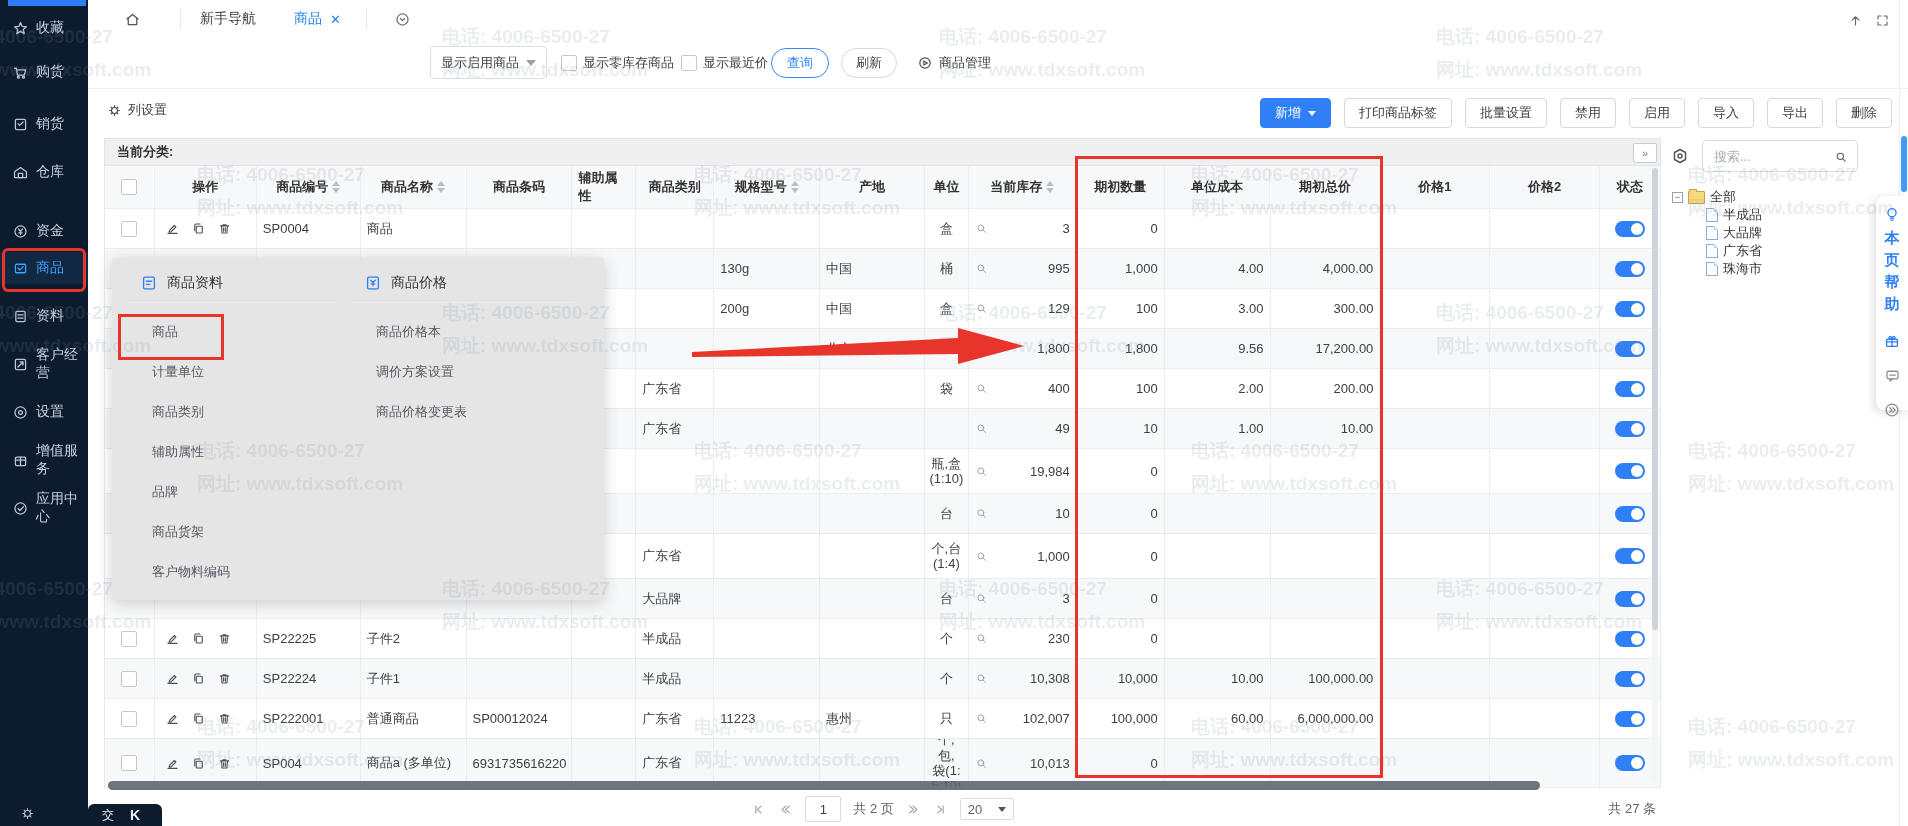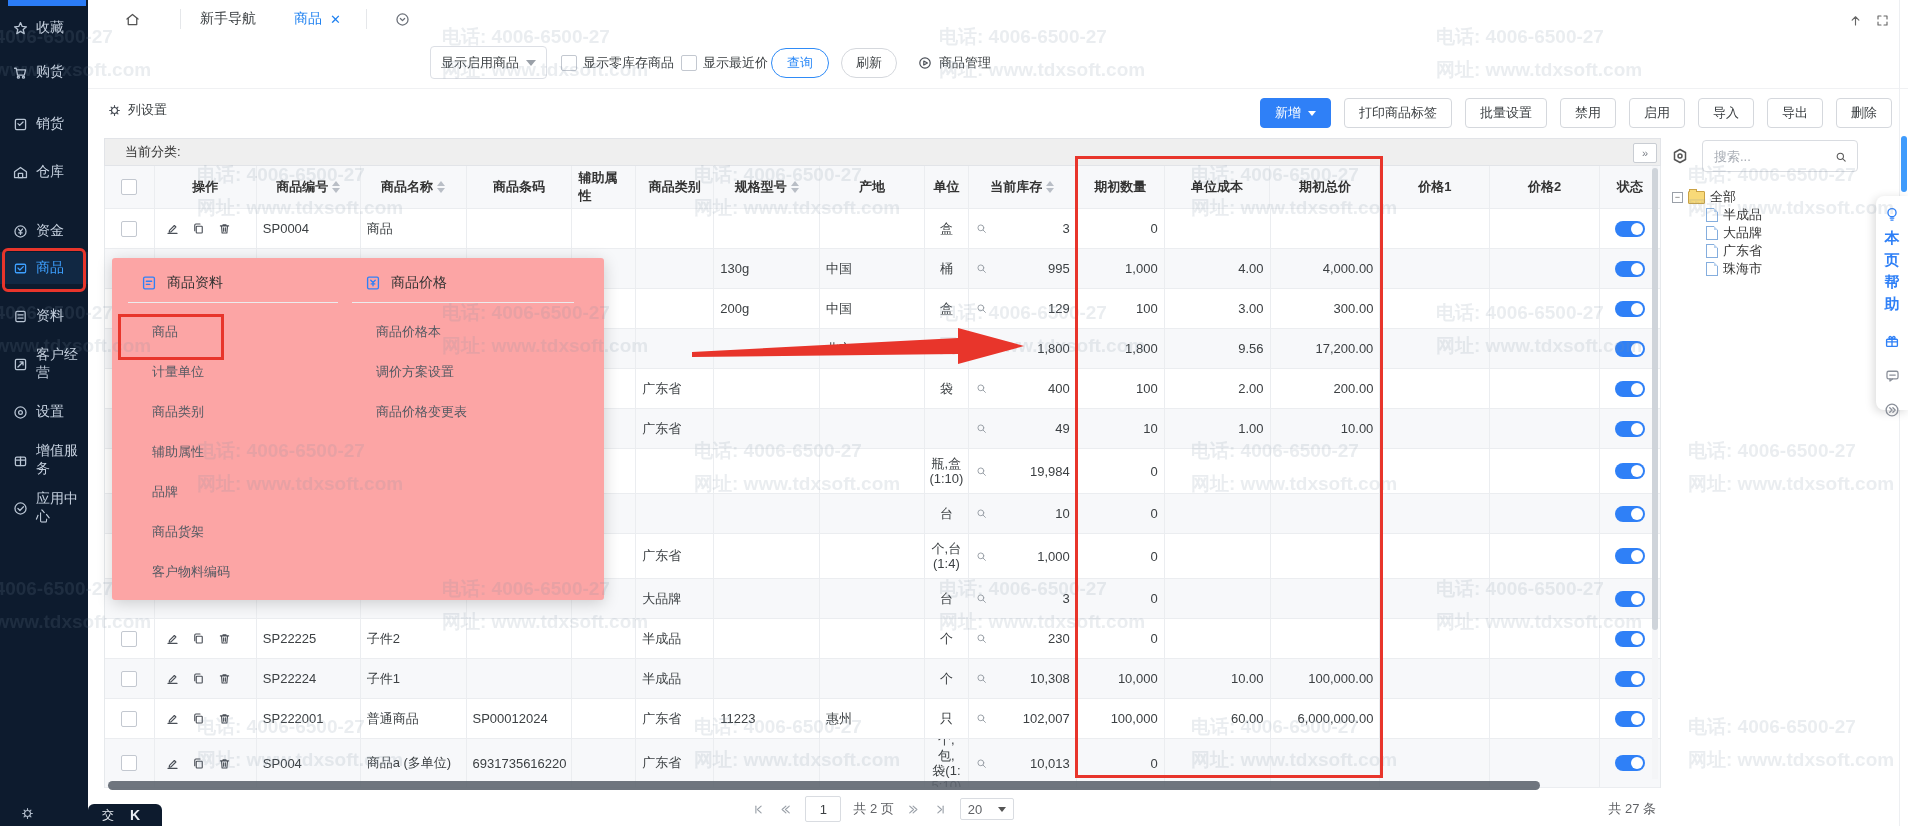--- a/index.html
+++ b/index.html
@@ -46,21 +46,21 @@
   #colset{position:absolute;left:19px;top:12px;display:flex;align-items:center;gap:6px;font-size:13px;color:#3c4043;cursor:pointer}
   #action-buttons{position:absolute;right:16px;top:9px;display:flex;gap:13px}
   .abtn{height:30px;padding:0 14px;border:1px solid #d5d8dd;border-radius:4px;background:#fff;font-size:13px;
         color:#3c4043;display:flex;align-items:center;gap:7px;cursor:pointer;box-sizing:border-box}
   .abtn.primary{background:#2f80f7;border-color:#2f80f7;color:#fff}
   .abtn.primary .carett{border-top-color:#fff;border-left-width:4px;border-right-width:4px;border-top-width:5px}
 
   
   #category-bar{position:absolute;left:104px;top:138px;width:1557px;height:28px;background:#efefef;
                 border:1px solid #e2e4e8;box-sizing:border-box;display:flex;align-items:center;z-index:2}
-  #category-bar .lbl{font-size:13px;font-weight:normal;color:#333;margin-left:20px}
+  #category-bar .lbl{font-size:13px;font-weight:bold;color:#333;margin-left:12px}
   #collapse-btn{position:absolute;right:3px;top:4px;width:22px;height:18px;border:1px solid #c9cdd3;background:#fff;
                 font-size:11px;color:#7a7f87;display:flex;align-items:center;justify-content:center;border-radius:2px;cursor:pointer}
   #grid{position:absolute;left:104px;top:166px;width:1557px;z-index:1;border-left:1px solid #e6e9ec;border-right:1px solid #e6e9ec;box-sizing:border-box}
   .trow{display:flex;border-bottom:1px solid #ebedf0;background:#fff}
   .trow.alt{background:#f7f8fa}
   .trow.thead{background:#f7f8fa;height:42px}
   .tc{box-sizing:border-box;border-right:1px solid #ebedf0;padding:0 6px;display:flex;align-items:center;
       font-size:13px;color:#3c4043;overflow:hidden}
   .tc:last-child{border-right:none}
   .tc.h{justify-content:center;font-weight:bold;color:#333}
@@ -112,21 +112,21 @@
   #help-rail{position:absolute;left:1876px;top:196px;width:32px;height:214px;background:#fff;
              border-radius:8px 0 0 8px;box-shadow:-2px 2px 10px rgba(0,0,0,.15);z-index:35;
              display:flex;flex-direction:column;align-items:center;padding-top:8px;box-sizing:border-box}
   #help-label{color:#2f80f7;font-size:15px;font-weight:bold;line-height:22px;text-align:center;margin-top:4px}
   #help-rail .hr{width:22px;height:1px;background:#e6e8eb;margin:8px 0}
   #edge-thumb{position:absolute;left:1901px;top:136px;width:6px;height:56px;background:#3f9bfc;border-radius:3px;z-index:2;cursor:pointer}
   #edge-line{position:absolute;left:1899px;top:0;width:1px;height:826px;background:#edeff2;z-index:1}
   #tb-right-icons{position:absolute;top:11px;right:18px;display:flex;gap:12px;color:#666}
 
   
-  #popup{position:absolute;left:112px;top:258px;width:492px;height:342px;background:#fca5a5;z-index:30;
+  #popup{position:absolute;left:112px;top:258px;width:492px;height:342px;background:#e5e5e5;z-index:30;
          box-shadow:0 3px 16px rgba(0,0,0,.18);border-radius:3px}
   .pp-head{position:absolute;top:10px;height:30px;display:flex;align-items:center;gap:9px;font-size:14px;color:#333}
   .pp-line{position:absolute;top:44px;height:1px;background:#ececee}
   .pp-item{position:absolute;height:40px;display:flex;align-items:center;font-size:13px;color:#545a63;cursor:pointer}
 
   
   #wm{position:absolute;inset:0;z-index:40;pointer-events:none}
   .wmb{position:absolute;font-size:19px;font-weight:bold;color:rgba(125,140,160,.16);white-space:nowrap;line-height:33px}
   .anno{position:absolute;border:3px solid #e8352b;z-index:45;pointer-events:none}
   #anno-sidebar{left:2px;top:248px;width:78px;height:38px;border-radius:6px}

